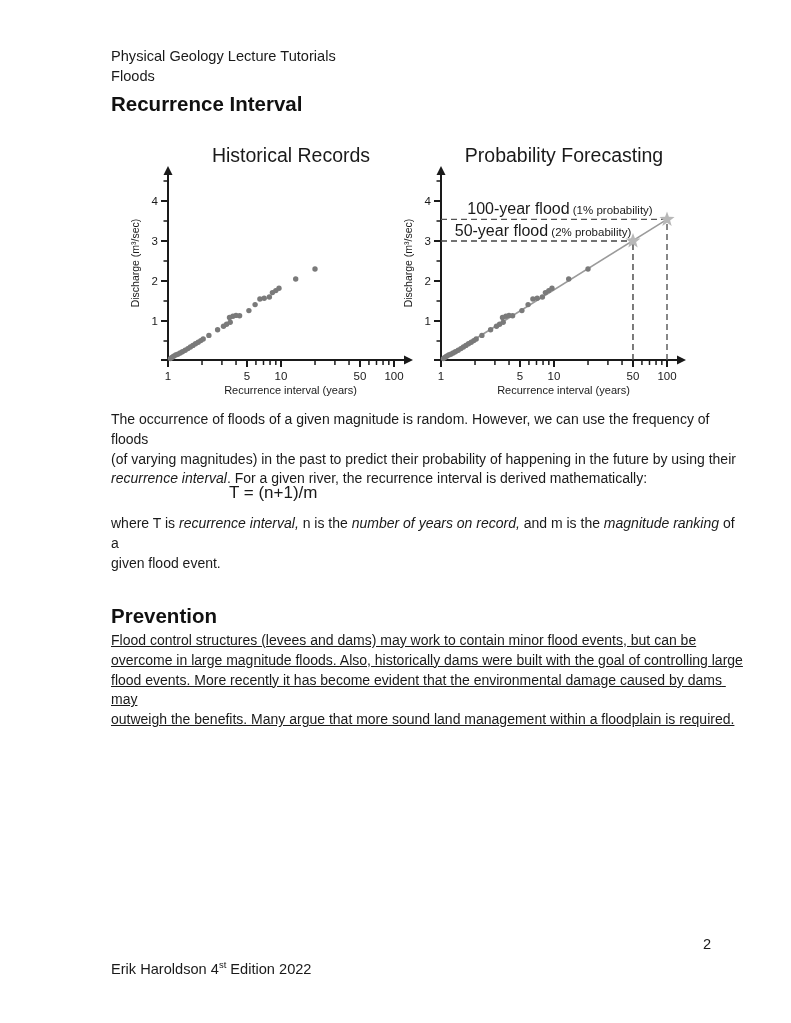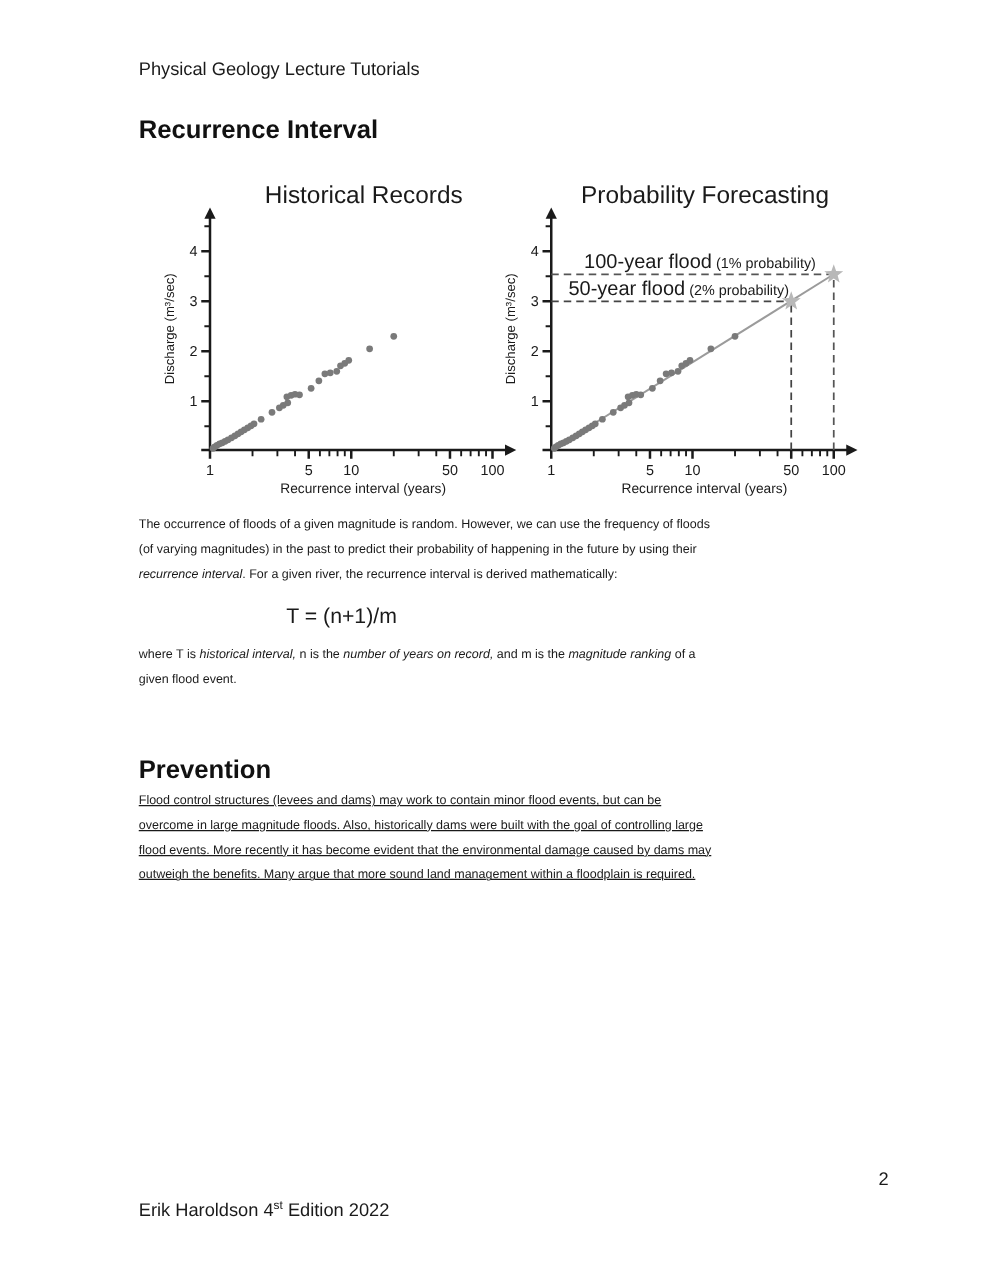--- a/index.html
+++ b/index.html
@@ -8,37 +8,38 @@
     font-family:"Liberation Sans",sans-serif;color:#1a1a1a;overflow:hidden;margin-left:20px;
   }
   .hdr{position:absolute;left:91px;top:47px;font-size:14.6px;line-height:19.5px;}
   .h1{position:absolute;left:91px;font-size:20.5px;font-weight:700;color:#111;}
   .h1.recurrence{top:92px;}
   .h1.prevention{top:604px;}
   .chart-svg{position:absolute;top:137px;}
   #chart-left{left:89px;}
   #chart-right{left:362px;}
   svg text{font-family:"Liberation Sans",sans-serif;fill:#1a1a1a;}
-  .para{position:absolute;left:91px;width:632px;font-size:10px;line-height:19.8px;white-space:pre-wrap;}
+  .para{position:absolute;left:91px;width:632px;font-size:14px;line-height:19.8px;white-space:pre-wrap;}
   .p1{top:410px;}
   .formula{position:absolute;left:209px;top:483px;font-size:17px;}
   .p2{top:514px;}
   .p3{top:562px;}
   .p4{top:631px;text-decoration:underline;}
   .page-num{position:absolute;left:91px;top:936px;width:600px;text-align:right;font-size:14.6px;}
   .edition{position:absolute;left:91px;top:959px;font-size:14.6px;}
   sup{font-size:9.5px;}
 </style>
 </head>
 <body>
 
 <div class="page">
 
   <div class="hdr">
     <div>Physical Geology Lecture Tutorials</div>
+    <div>Floods</div>
   </div>
 
   <div class="h1 recurrence">Recurrence Interval</div>
 
   <svg id="chart-left" class="chart-svg" width="312" height="262" viewBox="0 0 312 262">
       <text x="182" y="25" text-anchor="middle" font-size="19.5">Historical Records</text>
       <line x1="59" y1="224" x2="59" y2="34" stroke="#1a1a1a" stroke-width="2"></line>
       <polygon points="54.5,38 63.5,38 59,29" fill="#1a1a1a"></polygon>
       <line x1="52" y1="223" x2="297" y2="223" stroke="#1a1a1a" stroke-width="2"></line>
       <polygon points="295,218.5 295,227.5 304,223" fill="#1a1a1a"></polygon>
@@ -206,21 +207,21 @@
       <path d="M251.0,96.0 L252.9,101.3 L258.6,101.5 L254.1,105.0 L255.7,110.5 L251.0,107.3 L246.3,110.5 L247.8,105.0 L243.4,101.5 L249.0,101.3 Z" fill="#b8b8b8"></path>
       <path d="M285.0,74.4 L286.9,79.7 L292.6,79.9 L288.1,83.4 L289.7,88.9 L285.0,85.7 L280.3,88.9 L281.9,83.4 L277.4,79.9 L283.1,79.7 Z" fill="#b8b8b8"></path>
     </svg>
 
   <div class="para p1"><span>The occurrence of floods of a given magnitude is random. However, we can use the frequency of floods
 (of varying magnitudes) in the past to predict their probability of happening in the future by using their
 </span><span style="font-style: italic;">recurrence interval</span><span>. For a given river, the recurrence interval is derived mathematically:</span></div>
 
   <div class="formula">T = (n+1)/m</div>
 
-  <div class="para p2"><span>where T is </span><span style="font-style: italic;">historical interval,</span><span> n is the </span><span style="font-style: italic;">number of years on record,</span><span> and m is the </span><span style="font-style: italic;">magnitude ranking</span><span> of a
+  <div class="para p2"><span>where T is </span><span style="font-style: italic;">recurrence interval,</span><span> n is the </span><span style="font-style: italic;">number of years on record,</span><span> and m is the </span><span style="font-style: italic;">magnitude ranking</span><span> of a
 given flood event.</span></div>
 
 
   <div class="h1 prevention">Prevention</div>
 
   <div class="para p4">Flood control structures (levees and dams) may work to contain minor flood events, but can be
 overcome in large magnitude floods. Also, historically dams were built with the goal of controlling large
 flood events. More recently it has become evident that the environmental damage caused by dams may
 outweigh the benefits. Many argue that more sound land management within a floodplain is required.</div>
 

